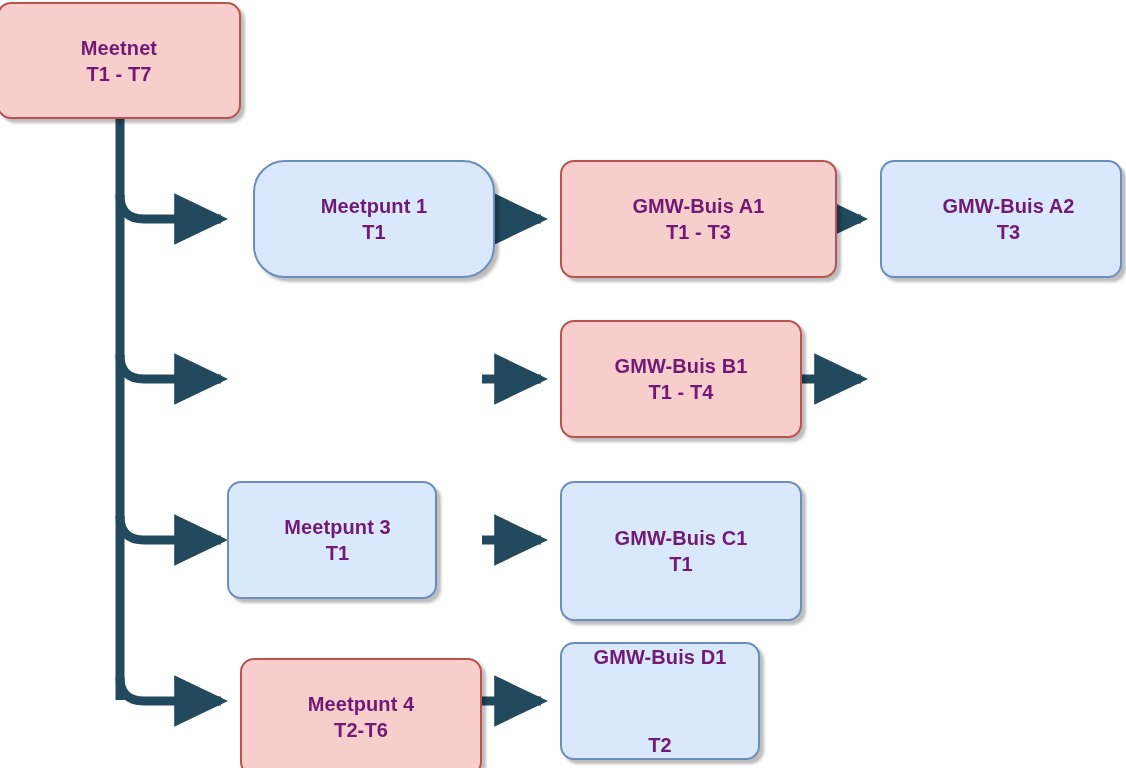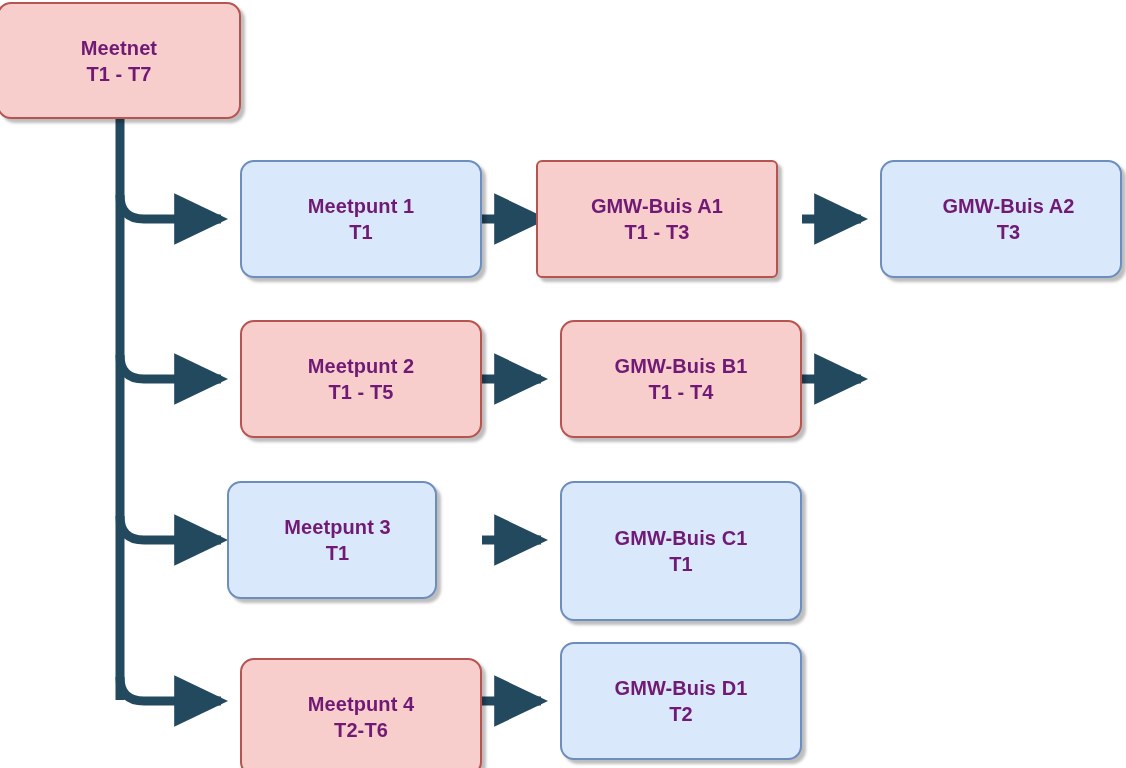--- a/index.html
+++ b/index.html
@@ -90,39 +90,35 @@
       <path d="M482,540 L541,540"></path>
       <path d="M482,701 L541,701"></path>
     </g>
   </svg>
 
   <div class="node red" style="left:-3px; top:2px; width:244px; height:117px;">
     <span class="line1">Meetnet</span>
     <span class="line2">T1 - T7</span>
   </div>
 
-  <div class="node blue" style="left:240px; top:160px; width:242px; height:118px;">
+  <div class="node blue" style="left:253px; top:160px; width:242px; height:118px;border-radius:32px;">
     <span class="line1">Meetpunt 1</span>
     <span class="line2">T1</span>
   </div>
 
-  <div class="node red" style="left:536px; top:160px; width:242px; height:118px;border-radius:6px;">
+  <div class="node red" style="left:560px; top:160px; width:277px; height:118px;">
     <span class="line1">GMW-Buis A1</span>
     <span class="line2">T1 - T3</span>
   </div>
 
   <div class="node blue" style="left:880px; top:160px; width:242px; height:118px;padding-left:15px;">
     <span class="line1">GMW-Buis A2</span>
     <span class="line2">T3</span>
   </div>
 
-  <div class="node red" style="left:240px; top:320px; width:242px; height:118px;">
-    <span class="line1">Meetpunt 2</span>
-    <span class="line2">T1 - T5</span>
-  </div>
 
   <div class="node red" style="left:560px; top:320px; width:242px; height:118px;">
     <span class="line1">GMW-Buis B1</span>
     <span class="line2">T1 - T4</span>
   </div>
 
 
   <div class="node blue" style="left:227px; top:481px; width:210px; height:118px;padding-left:11px;">
     <span class="line1">Meetpunt 3</span>
     <span class="line2">T1</span>
@@ -131,18 +127,18 @@
   <div class="node blue" style="left:560px; top:481px; width:242px; height:140px;">
     <span class="line1">GMW-Buis C1</span>
     <span class="line2">T1</span>
   </div>
 
   <div class="node red" style="left:240px; top:658px; width:242px; height:118px;">
     <span class="line1">Meetpunt 4</span>
     <span class="line2">T2-T6</span>
   </div>
 
-  <div class="node blue" style="left:560px; top:642px; width:242px; height:118px;">
+  <div class="node blue" style="left:560px; top:642px; width:200px; height:118px;justify-content:space-between;">
     <span class="line1">GMW-Buis D1</span>
     <span class="line2">T2</span>
   </div>
 
 </div>
 
 </body></html>

